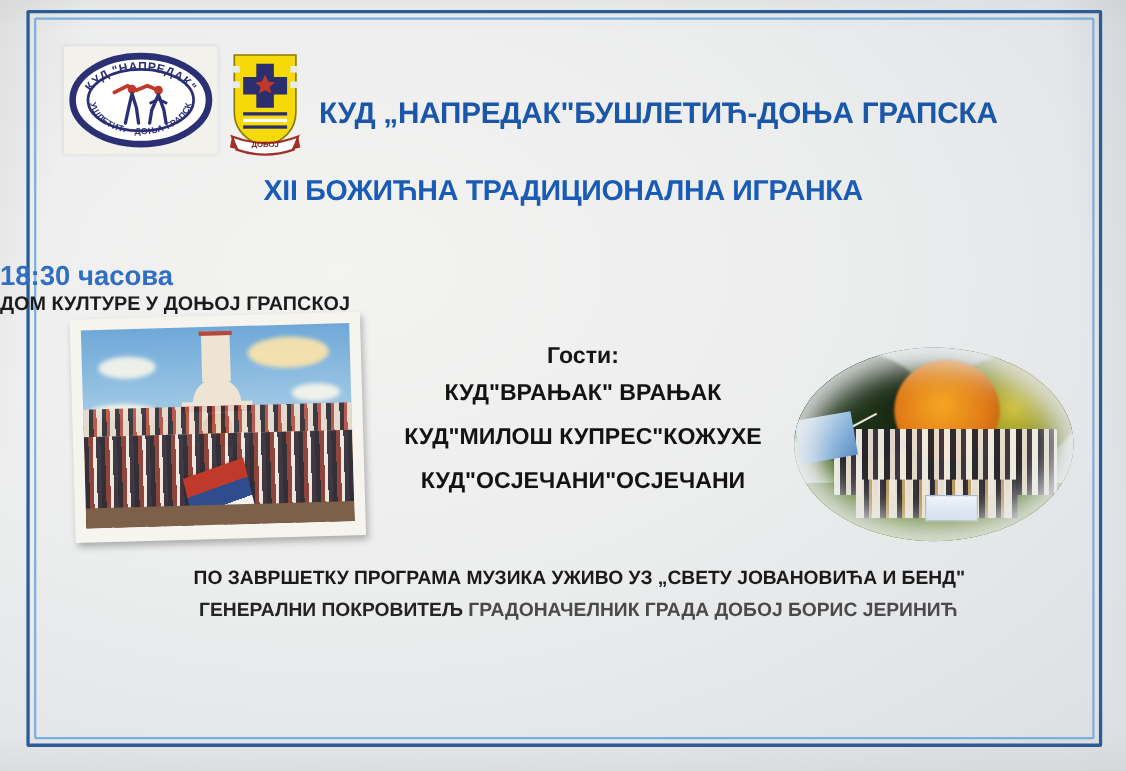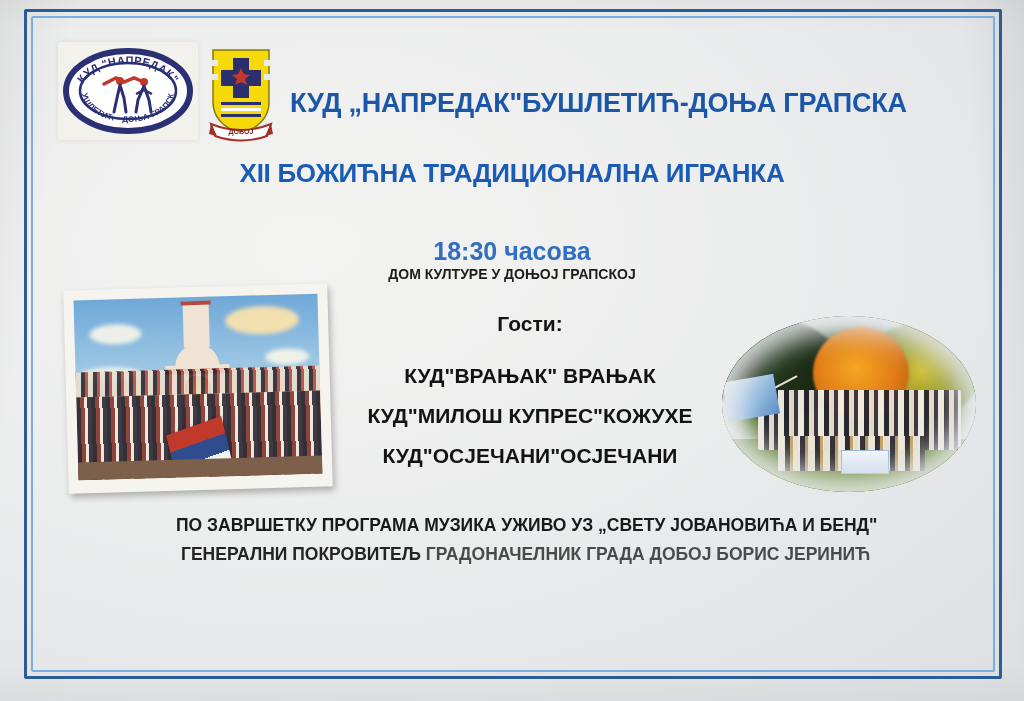--- a/index.html
+++ b/index.html
@@ -102,48 +102,46 @@
     top: 208px;
     text-align: center;
     font-size: 25px;
     font-weight: bold;
     color: #1c5fba;
   }
   #event-time {
     position: absolute;
     left: 0; right: 0;
     top: 237px;
-    text-align: center;
     font-size: 25px;
     font-weight: bold;
     color: #2f6ec2;
   }
   #event-venue {
     position: absolute;
     left: 0; right: 0;
     top: 266px;
-    text-align: center;
-    font-size: 14px;
+    font-size: 18px;
     font-weight: bold;
     color: #1c1c1c;
   }
 
   
   #guests-block {
     position: absolute;
     left: 340px;
     top: 312px;
     width: 380px;
     text-align: center;
   }
   #guests-label {
     font-size: 21px;
     font-weight: bold;
     color: #151515;
-    margin-bottom: 28px;
+    margin-bottom: 10px;
   }
   .guest-item {
     font-size: 21px;
     font-weight: bold;
     color: #131313;
     margin-bottom: 16px;
     white-space: nowrap;
   }
 
   

